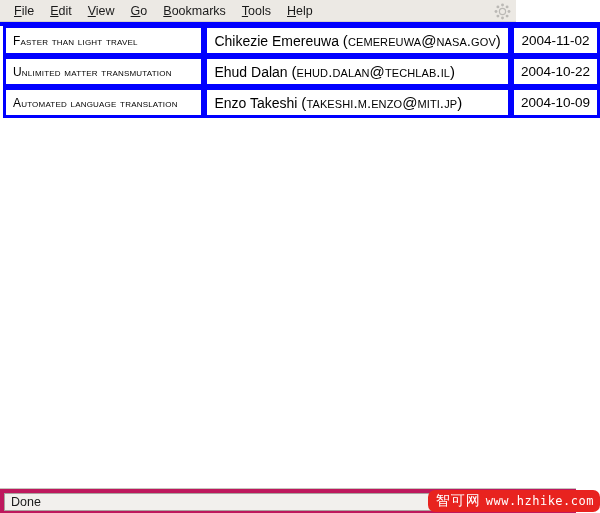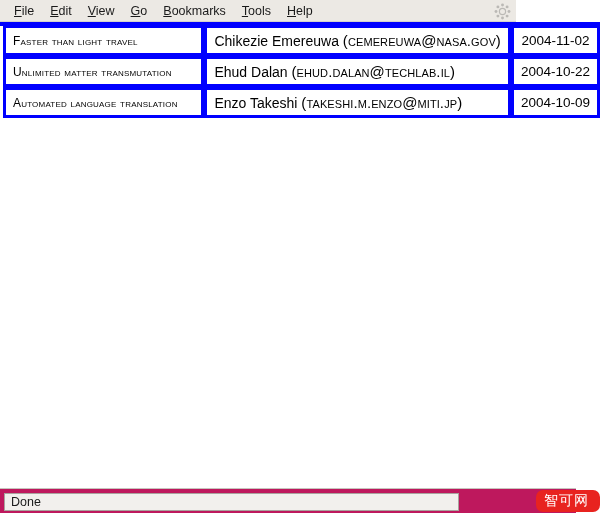--- a/index.html
+++ b/index.html
@@ -225,13 +225,14 @@
   </table>
 
 </div>
 
 <div id="statusbar">
   <div id="status-field">Done</div>
 </div>
 
 <div id="watermark">
   <span class="wm-logo">智可网</span>
+  <span class="wm-url">www.hzhike.com</span>
 </div>
 
 </body></html>

